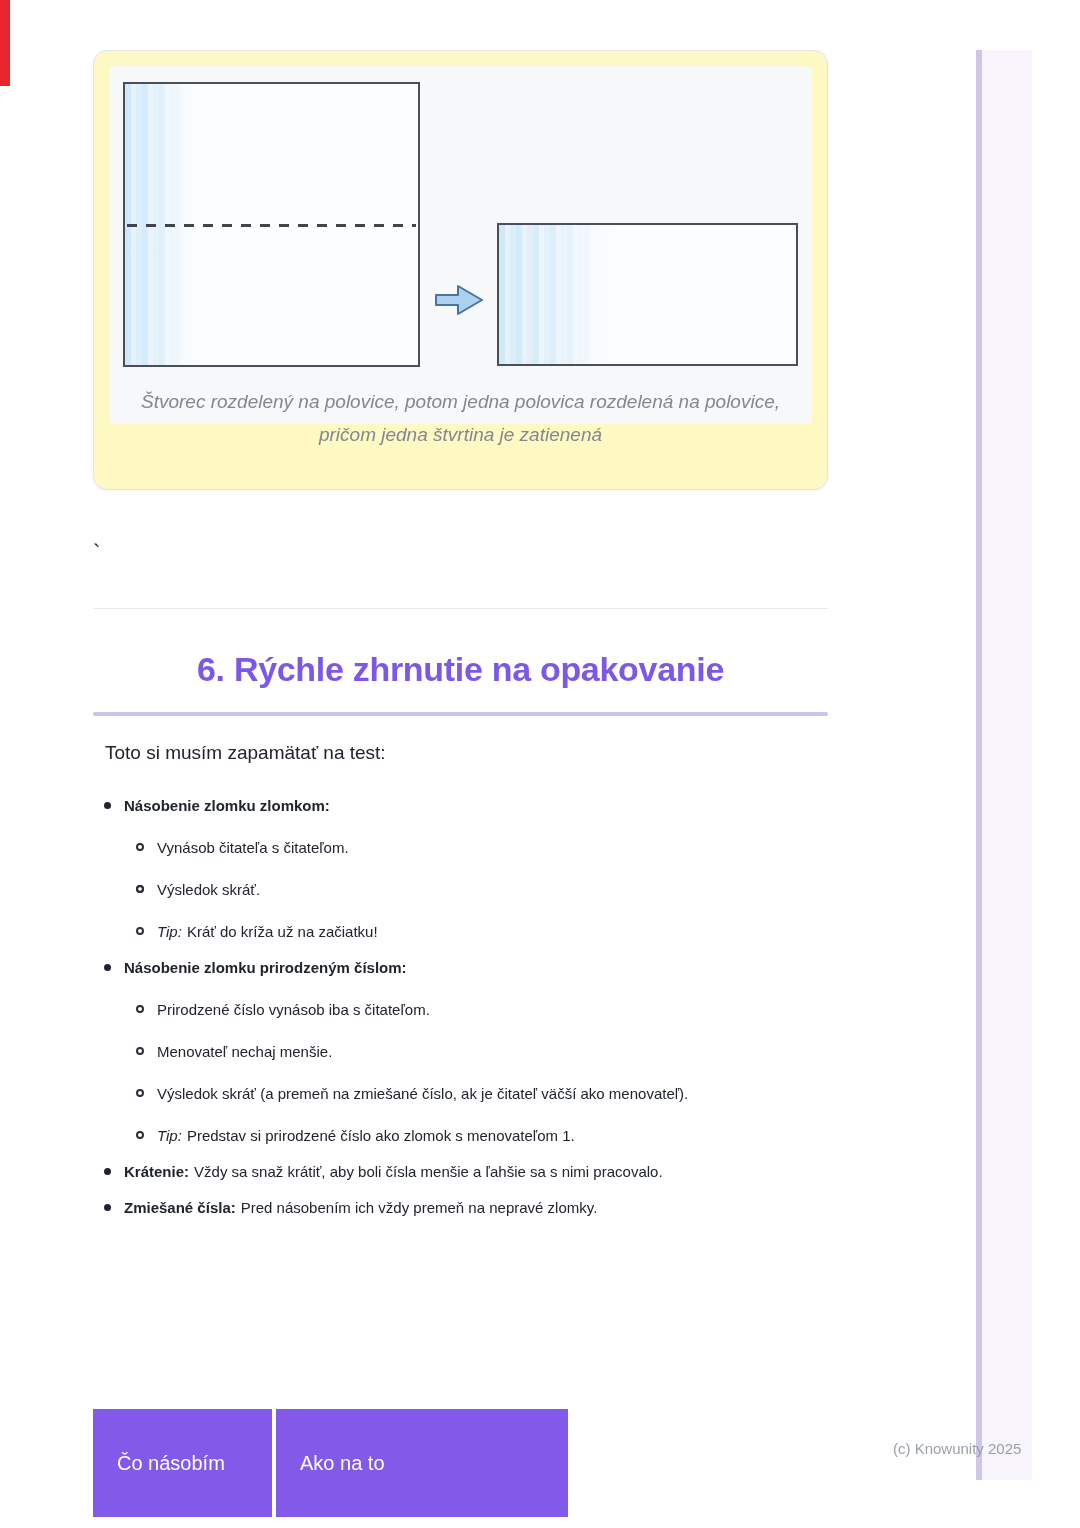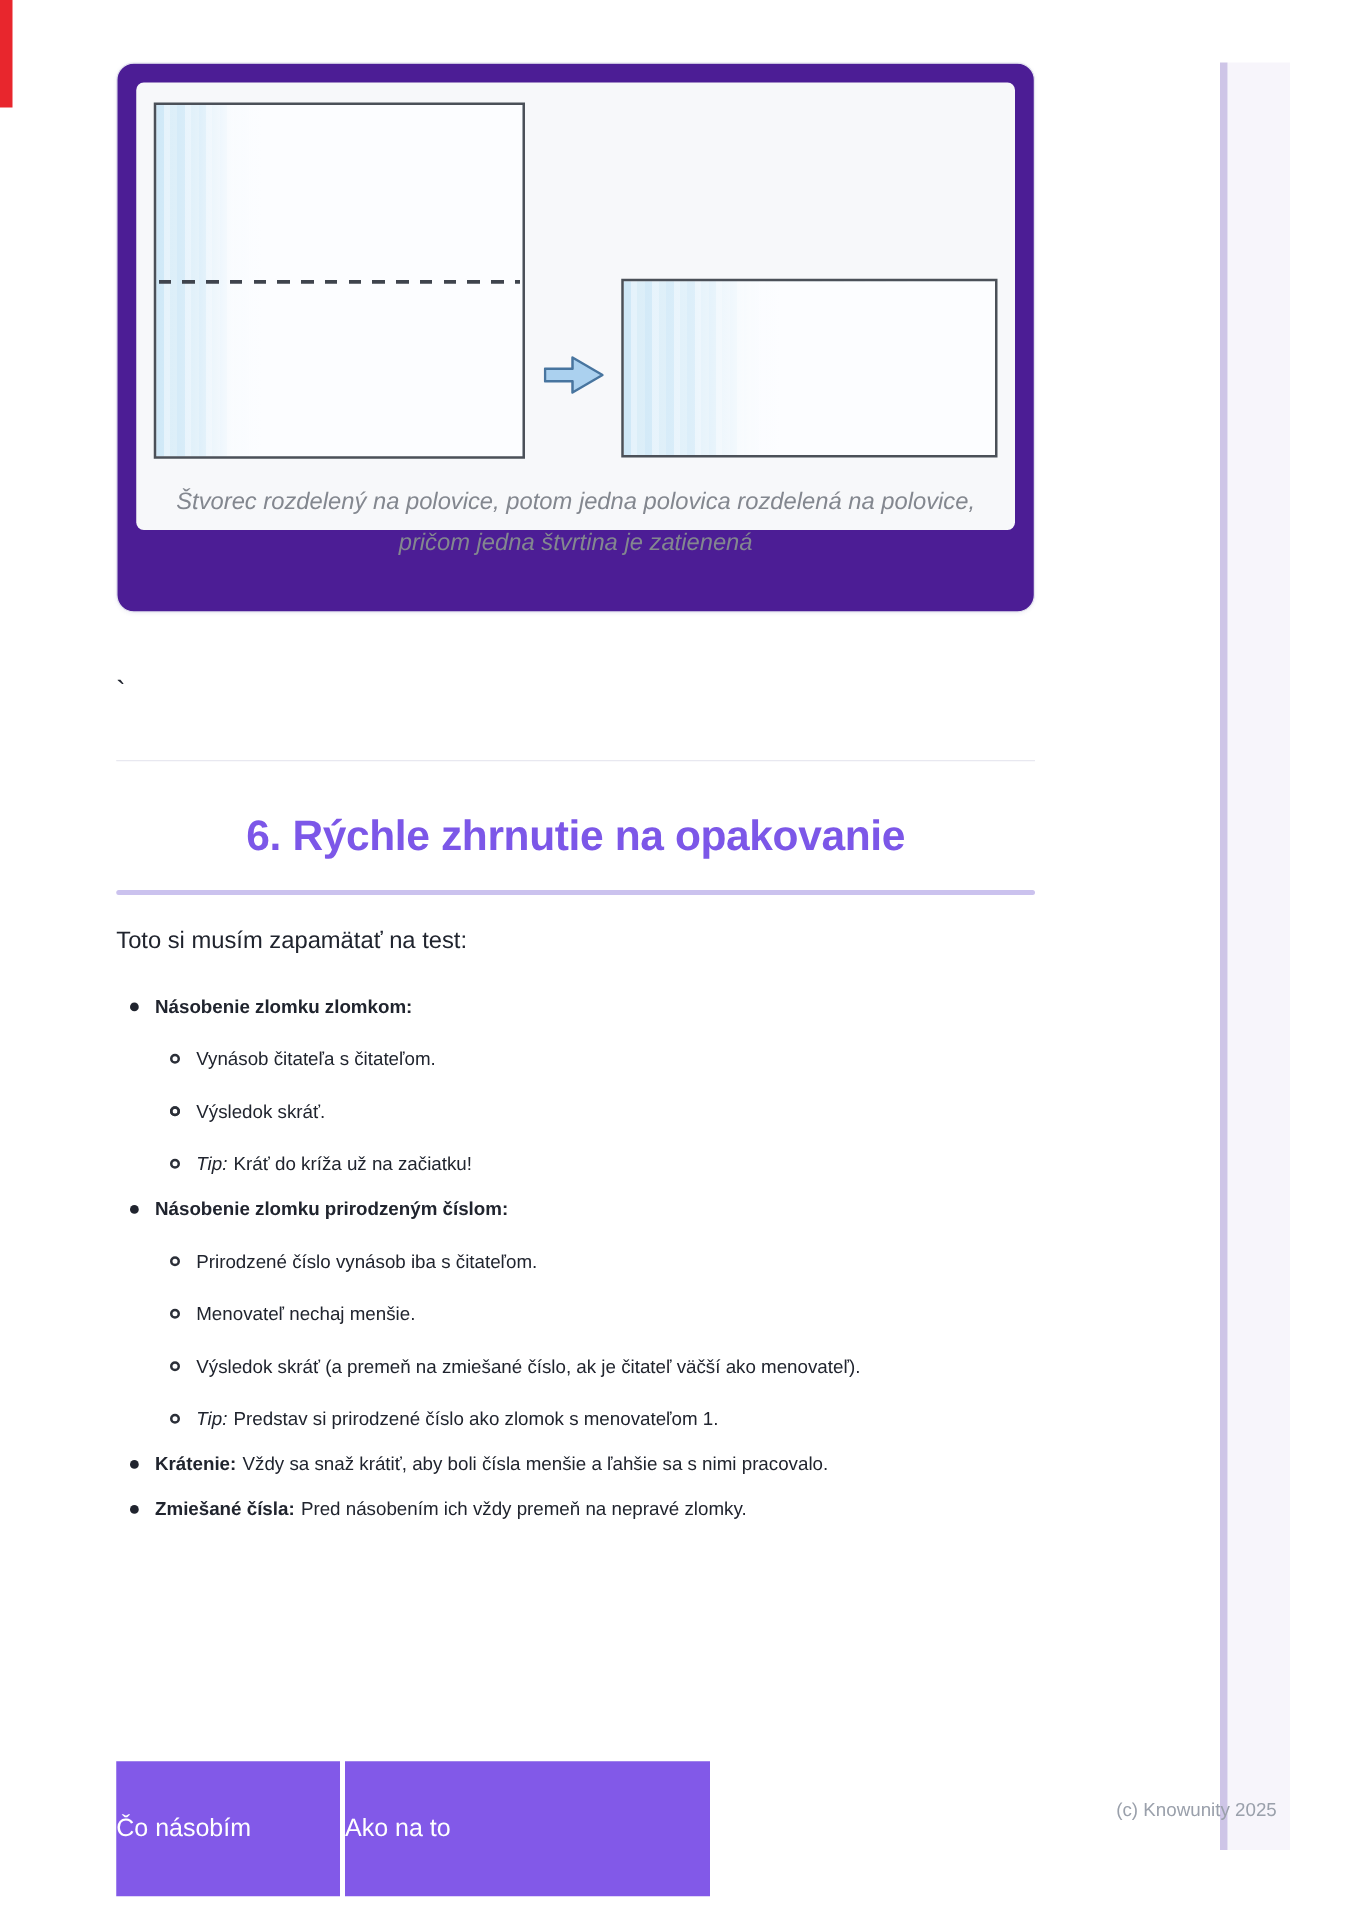--- a/index.html
+++ b/index.html
@@ -17,21 +17,21 @@
   .edge-marker { left:0; top:0; width:10px; height:86px; background:var(--red,#e8262d); }
 
   
   .side-track { left:982px; top:50px; width:50px; height:1430px; background:#f7f5fb; }
   .side-thumb { left:976px; top:50px; width:6px; height:1430px; background:#cec5e7; }
   .copyright { left:893px; top:1440px; font-size:15px; color:#9aa0ab; z-index:5; }
 
   
   .figure-card {
     left:93px; top:50px; width:735px; height:440px;
-    background:#4c1d95; border:1px solid #e4e4f0; border-radius:14px;
+    background:#fef9c3; border:1px solid #e4e4f0; border-radius:14px;
     box-shadow:0 1px 3px rgba(90,90,140,.07);
     box-sizing:border-box;
   }
   .figure-canvas {
     position:absolute; left:15px; top:15px; width:703px; height:358px;
     background:#f7f8fa; border-radius:6px;
   }
   .sq-left {
     position:absolute; left:29px; top:31px; width:297px; height:285px;
     border:2px solid #4b5058; box-sizing:border-box;
@@ -59,21 +59,21 @@
 
   .stray-backtick { left:93px; top:540px; font-size:22px; color:#20242e; }
   .divider { left:93px; top:608px; width:735px; height:1px; background:#e8e8f0; }
 
   .section-heading {
     left:93px; top:650px; width:735px;
     font-size:34px; font-weight:700; letter-spacing:-.3px;
     color:var(--accent,#7c57e8);
   }
   .heading-rule { left:93px; top:712px; width:735px; height:4px; background:#cbc2ee; border-radius:2px; }
-  .intro { left:93px; top:742px; font-size:19px; }
+  .intro { left:105px; top:742px; font-size:19px; }
 
   
   .summary-list { left:93px; top:788px; width:735px; font-size:15px; line-height:36px; }
   .li-top { position:relative; padding-left:31px; }
   .li-top:first-child { margin-top:0; }
   .li-top .dot {
     position:absolute; left:11px; top:14px; width:7px; height:7px;
     border-radius:50%; background:#20242e;
   }
   .li-label { font-weight:700; margin-right:5px; }
@@ -82,21 +82,21 @@
     position:absolute; left:43px; top:13px; width:8px; height:8px;
     border:2px solid #2b2f38; border-radius:50%; box-sizing:border-box;
     background:transparent;
   }
   .sub em { font-style:italic; margin-right:5px; }
 
   
   .table-header { left:93px; top:1409px; width:735px; height:108px; display:flex; gap:4px; }
   .th-cell {
     background:var(--table,#8259e8); color:#ffffff;
-    display:flex; align-items:center; box-sizing:border-box;
+    display:flex; align-items:center; padding-left:24px; box-sizing:border-box;
     font-size:20px; font-weight:500;
   }
   .th-c1 { width:179px; }
   .th-c2 { width:292px; }
   .th-c3 { width:187px; }
 </style>
 </head>
 <body>
 
 <div class="abs edge-marker"></div>

